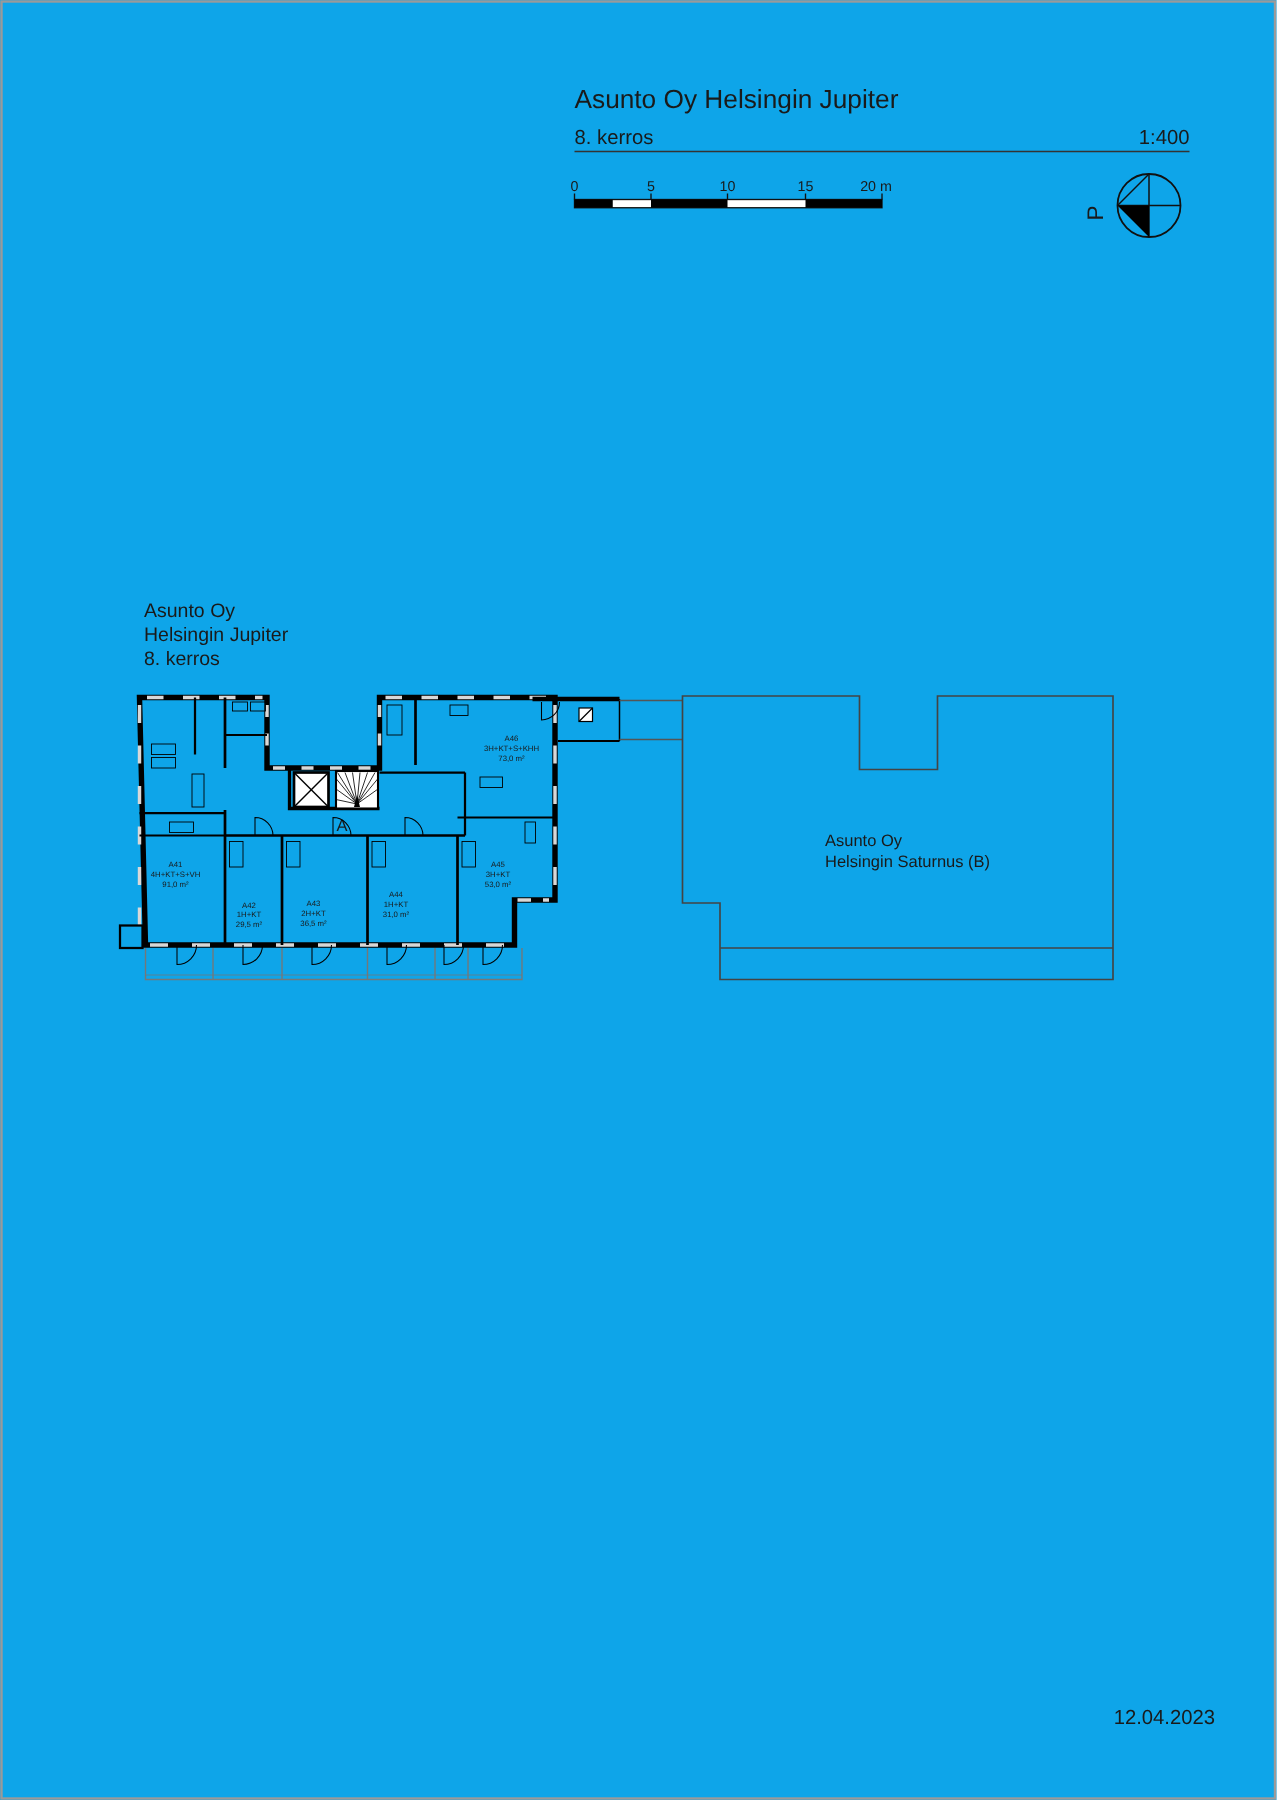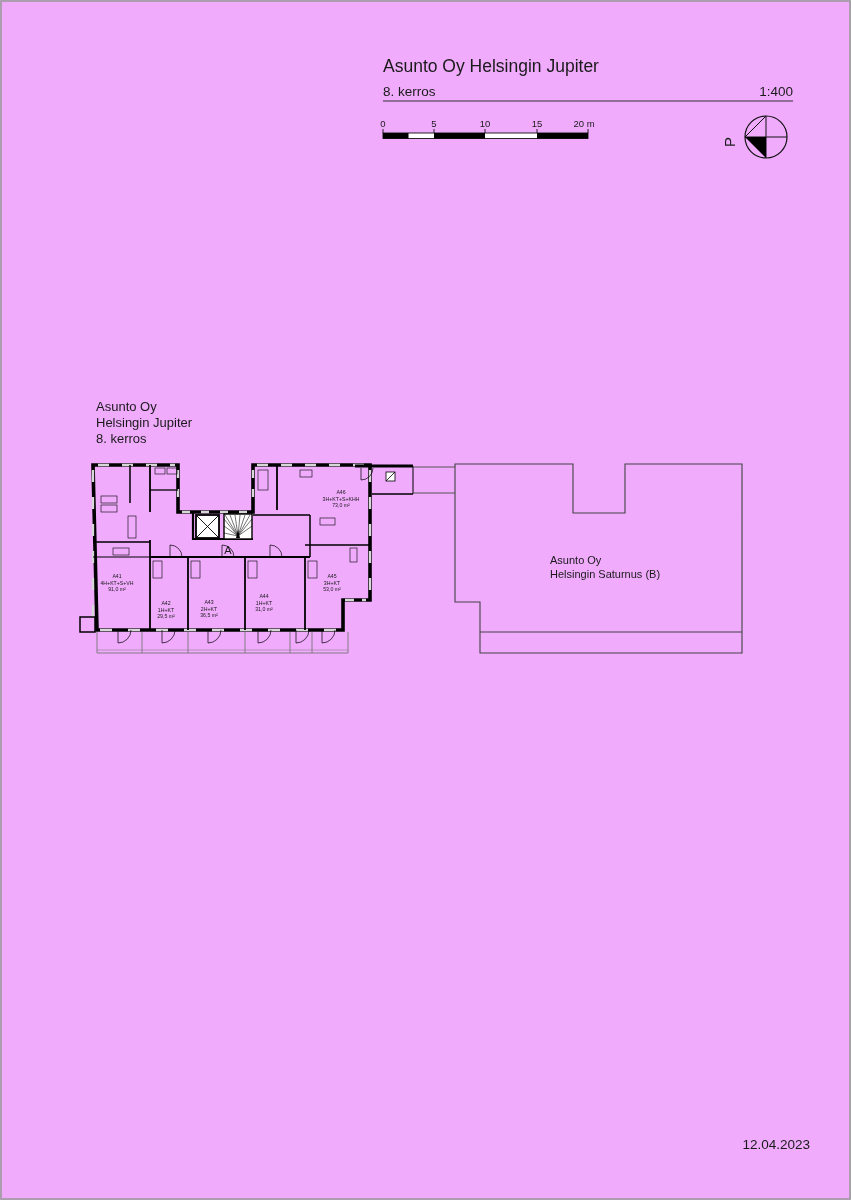--- a/index.html
+++ b/index.html
@@ -1,19 +1,19 @@
 <!DOCTYPE html>
 <html><head>
 <meta charset="utf-8">
 <style>
   html,body{margin:0;padding:0;background:#e8e8e8;}
   .sheet{
     position:relative;
     width:851px;height:1200px;
-    background:#f0abfc;
+    background:#0ea5e9;
     font-family:"Liberation Sans", sans-serif;
     overflow:hidden;
     box-sizing:border-box;
   }
   svg{display:block;}
   svg text{font-family:"Liberation Sans", sans-serif; fill:#1a1a1a;}
 </style>
 </head>
 <body>
 

